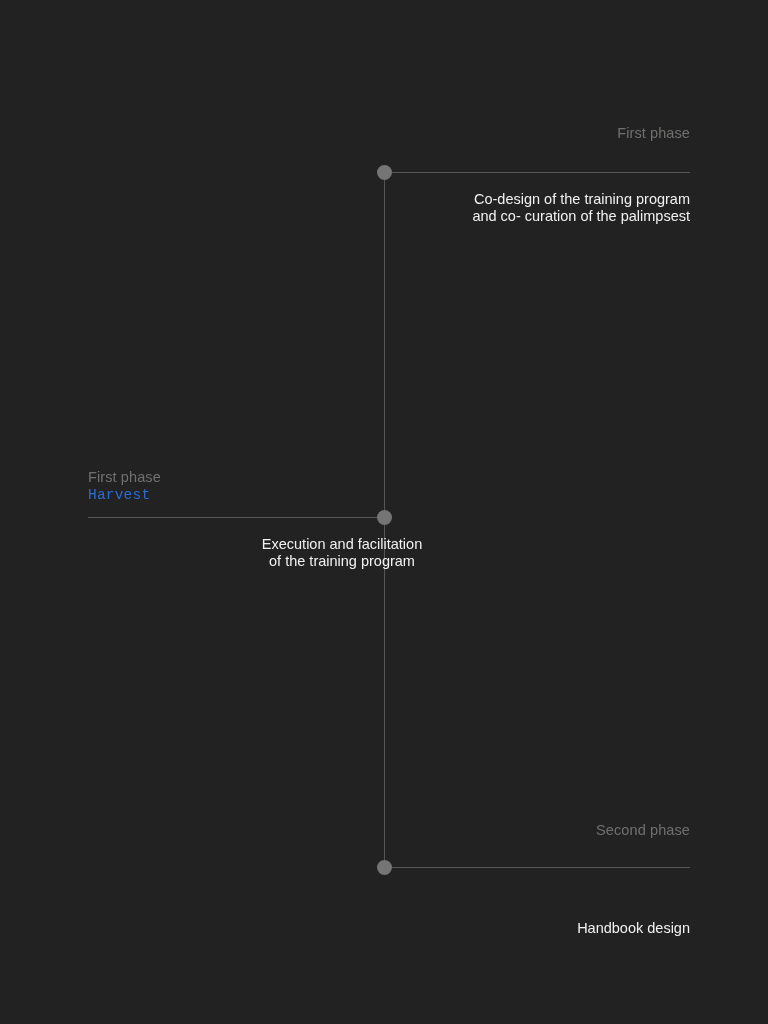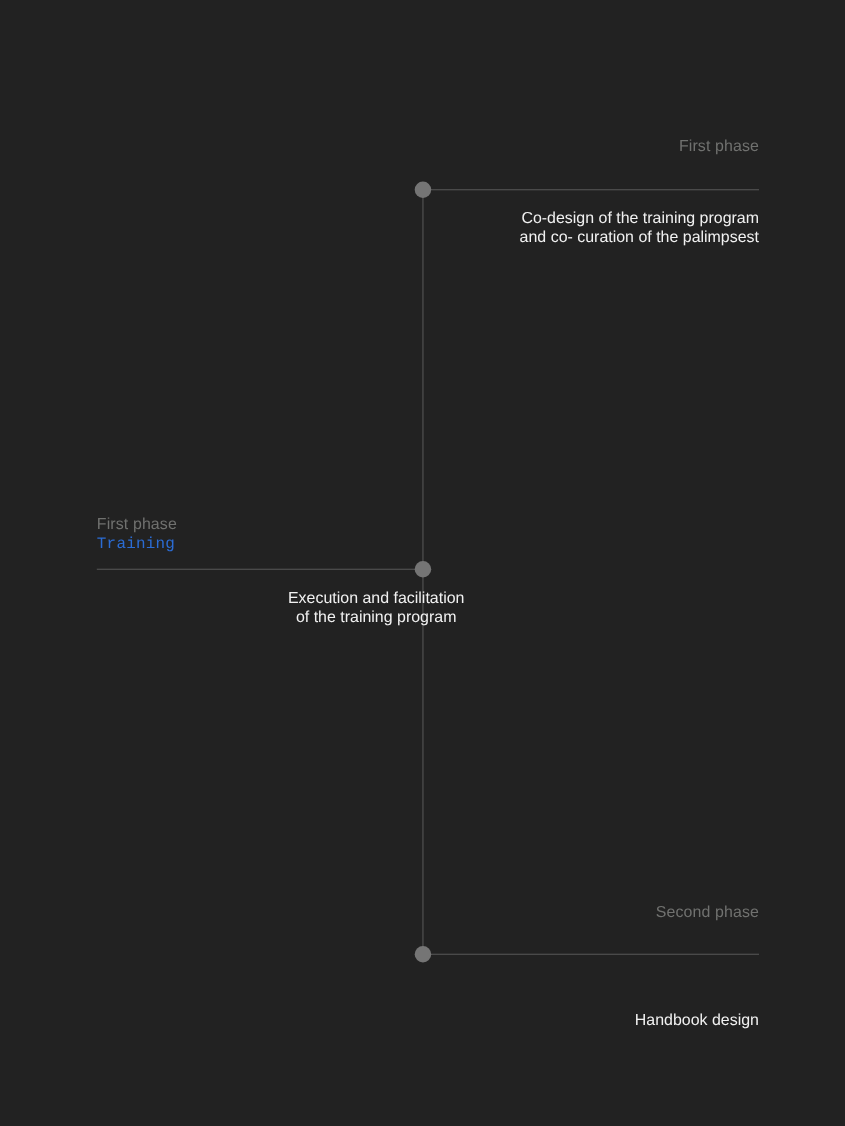--- a/index.html
+++ b/index.html
@@ -137,21 +137,21 @@
     <div class="phase-heads">
       <span class="phase-ordinal">First phase</span>
     </div>
     <div class="phase-desc">Co-design of the training program
 and co- curation of the palimpsest</div>
   </div>
 
   <div class="phase phase-left phase-2">
     <div class="phase-heads">
       <span class="phase-ordinal">First phase</span>
-      <span class="phase-title">Training</span>
+      <span class="phase-title">Harvest</span>
     </div>
     <div class="phase-desc">Execution and facilitation
 of the training program</div>
   </div>
 
   <div class="phase phase-right phase-3">
     <div class="phase-heads">
       <span class="phase-ordinal">Second phase</span>
     </div>
     <div class="phase-desc">Handbook design</div>

